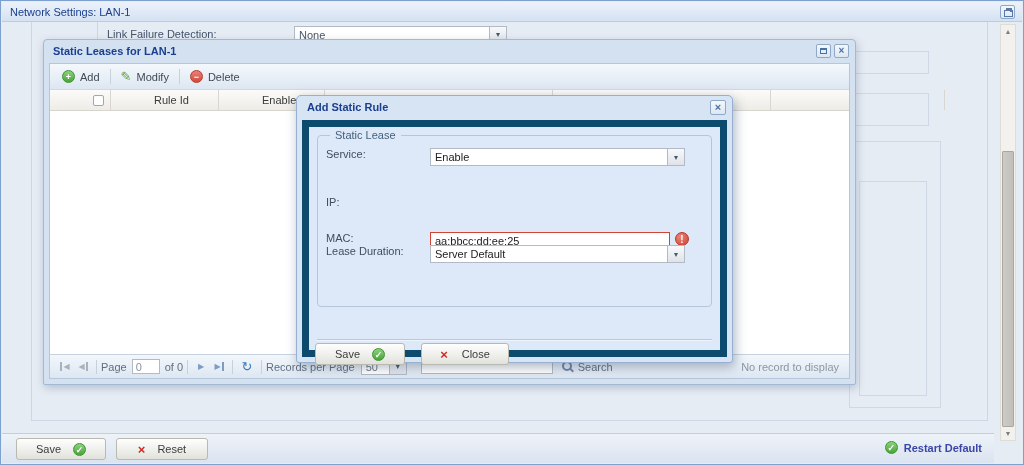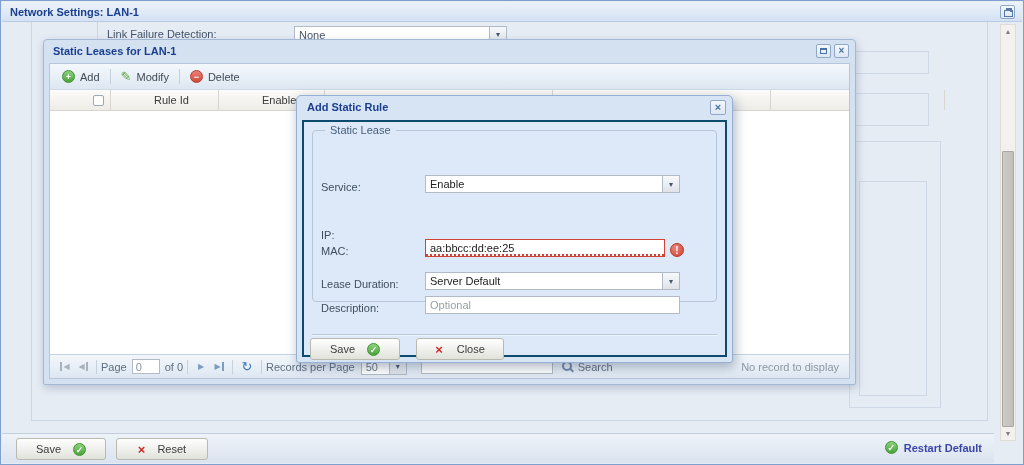--- a/index.html
+++ b/index.html
@@ -5,21 +5,21 @@
   * { margin:0; padding:0; box-sizing:border-box; }
   html,body { width:1024px; height:465px; overflow:hidden; }
   body { font-family:"Liberation Sans", sans-serif; font-size:11px; color:#3c4a5a; background:#eef2f7; }
 
   .frame { position:absolute; left:0; top:0; width:1024px; height:465px;
            border:1px solid #7da0cf; background:#e6ecf4; }
 
   
   .titlebar { position:absolute; left:1px; top:1px; right:1px; height:20px;
               background:linear-gradient(#ecf2fa,#d5e2f3); border-bottom:1px solid #b9cce4; }
-  .titlebar .title { position:absolute; left:8px; top:4px; font-weight:bold; color:#1a3f8f; }
+  .titlebar .title { position:absolute; left:8px; top:4px; font-weight:normal; color:#1a3f8f; }
   .popout-btn { position:absolute; right:7px; top:3px; width:15px; height:14px;
                 border:1px solid #8fa8c8; border-radius:2px; background:linear-gradient(#f4f8fc,#dde7f2); }
   .popout-btn::before { content:""; position:absolute; left:3px; top:4px; width:7px; height:5px; border:1px solid #5a78a6; }
   .popout-btn::after { content:""; position:absolute; right:2px; top:2px; width:4px; height:2px; border-top:2px solid #5a78a6; border-right:2px solid #5a78a6; }
 
   
   .bg-panel { position:absolute; left:30px; top:21px; width:957px; height:399px;
               border:1px solid #ccd7e5; border-top:none; }
   .bg-vline { position:absolute; left:96px; top:21px; width:1px; height:18px; background:#ccd7e5; }
   .bg-row-label { position:absolute; left:106px; top:27px; color:#42526a; }
@@ -105,25 +105,25 @@
 
   
   .dialog { position:absolute; left:295px; top:94px; width:437px; height:268px;
             background:#d7e4f4; border:1px solid #96afd2; border-radius:5px 5px 3px 3px;
             box-shadow:2px 4px 12px rgba(50,70,100,.4); z-index:10; }
   .dlg-title { position:absolute; left:10px; top:5px; font-weight:bold; color:#1a3f8f; }
   .dlg-close { position:absolute; right:6px; top:4px; width:16px; height:15px;
                border:1px solid #8fa8c8; border-radius:2px; background:linear-gradient(#f4f8fc,#dde7f2);
                color:#4a6fa5; font-weight:bold; font-size:11px; line-height:13px; text-align:center; }
   .dlg-body { position:absolute; left:5px; right:5px; top:24px; bottom:5px;
-              background:#dde9f8; border:2px solid #0c4a6e; }
+              background:#dde9f8; border:7px solid #0c4a6e; }
   .fieldset { position:absolute; left:8px; right:8px; top:8px; height:172px;
               border:1px solid #b6c6da; border-radius:4px; }
   .legend { position:absolute; left:12px; top:-7px; background:#dde9f8; padding:0 5px; color:#44607c; }
-  .frow { position:absolute; left:8px; right:8px; height:19px; display:flex; align-items:flex-end;margin-top:31px; }
+  .frow { position:absolute; left:8px; right:8px; height:19px; display:flex; align-items:flex-start; }
   .flabel { flex:0 0 104px; color:#3e4e5e; }
   .tinput { width:255px; height:18px; border:1px solid #b2bac6; background:#fff;
             font-size:11px; padding:0 4px; color:#222; font-family:inherit; }
   .tinput::placeholder { color:#9aa0a8; }
   .combo { width:255px; height:18px; background:#fff; border:1px solid #b2bac6;
            display:flex; align-items:center; }
   .combo .val { flex:1; padding:0 4px; color:#222; }
   .val-green { color:#3f9b3f; }
   .mac-box { position:relative; display:inline-block; }
   .mac-input { width:240px; border:1px solid #cf4434; color:#222; }
@@ -259,43 +259,39 @@
                 <span>▾</span>
               </span>
           </div>
         </div>
 
 
         <div class="frow" style="top:60px;">
           <span class="flabel">IP:</span>
         </div>
 
-        <div class="frow" style="top:76px;">
+        <div class="frow" style="top:96px;">
           <span class="flabel">MAC:</span>
           <span class="mac-box">
             <input class="tinput mac-input" value="aa:bbcc:dd:ee:25" style="">
             <span class="wavy"></span>
           </span>
           <span class="err-icon">!</span>
         </div>
 
         <div class="frow" style="top:109px;">
           <span class="flabel">Lease Duration:</span>
           <div class="combo">
             <span class="val">Server Default</span>
             <span class="trigger">
                 <span>▾</span>
               </span>
           </div>
         </div>
 
-        <div class="frow" style="top:133px;">
-          <span class="flabel">Description:</span>
-          <input class="tinput" placeholder="Optional" style="">
-        </div>
       </div>
 
       <div class="dlg-sep"></div>
       <div class="dlg-buttons">
         <div class="btn btn-save">
           <span>Save</span>
           <span class="icon-circle ic-green">✓</span>
         </div>
         <div class="btn btn-close">
           <span class="x-red">×</span>

